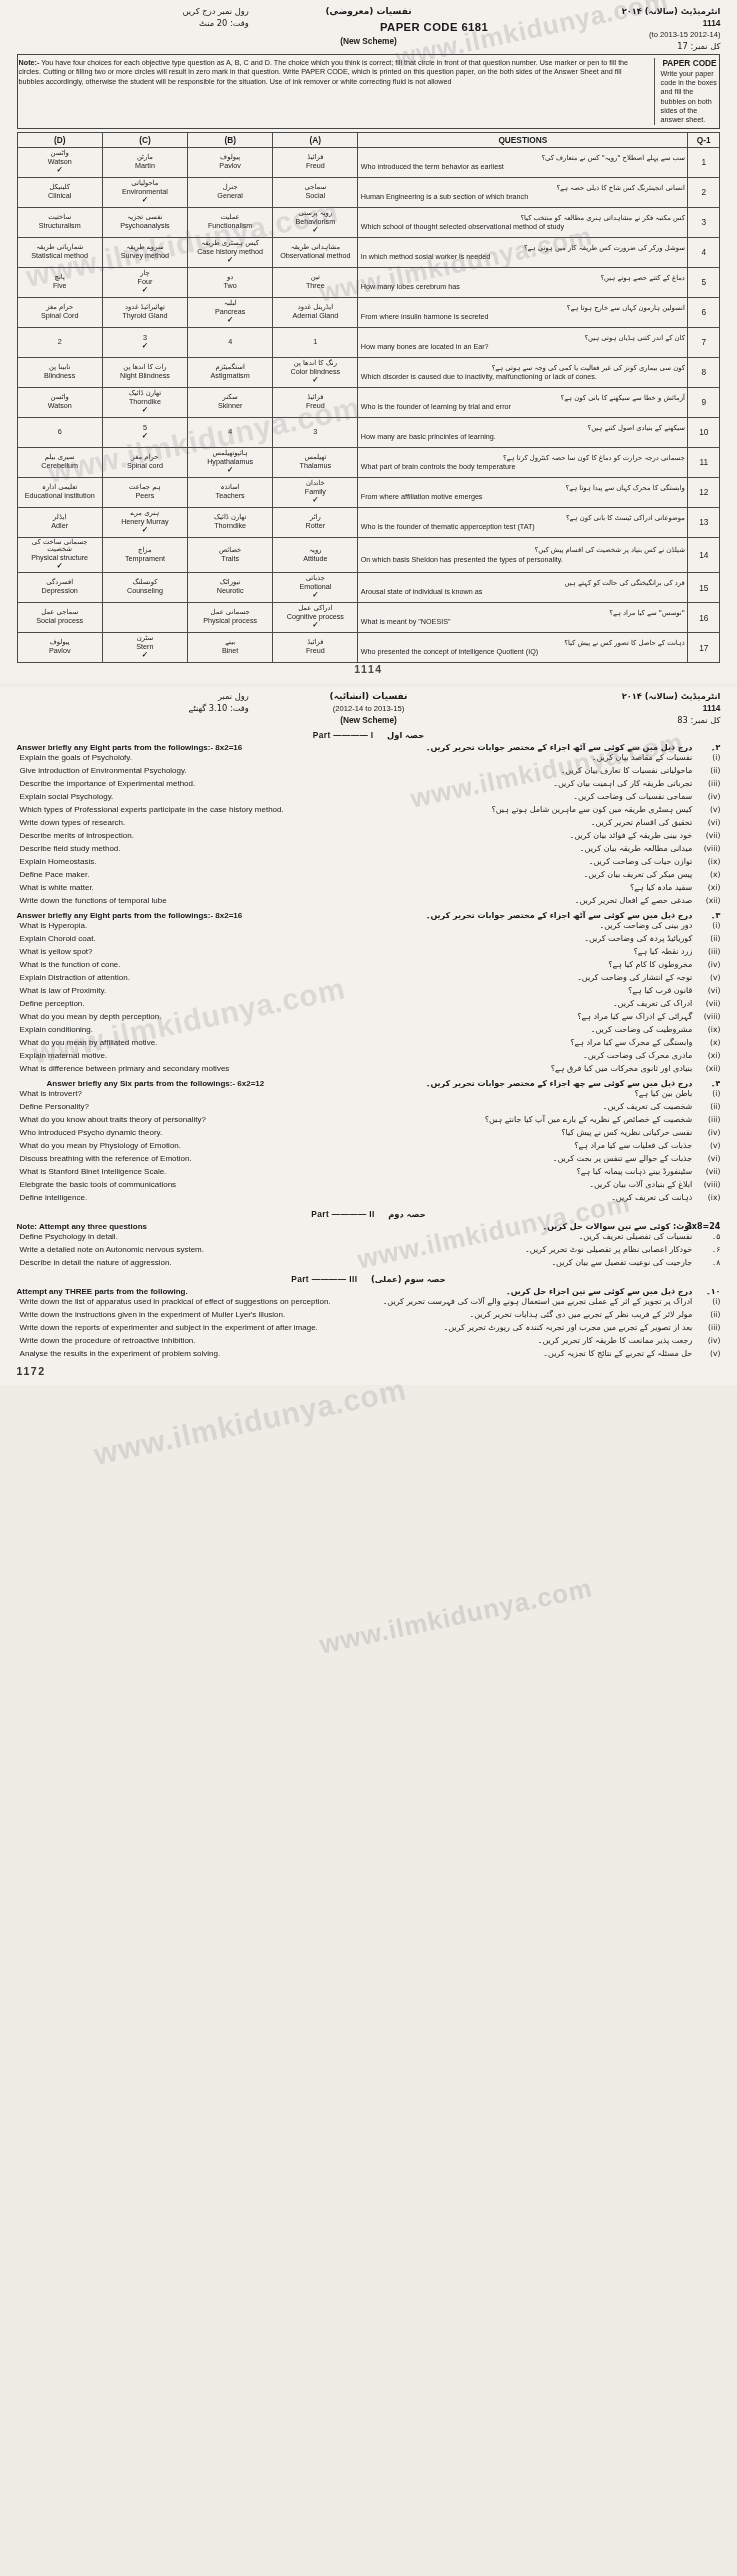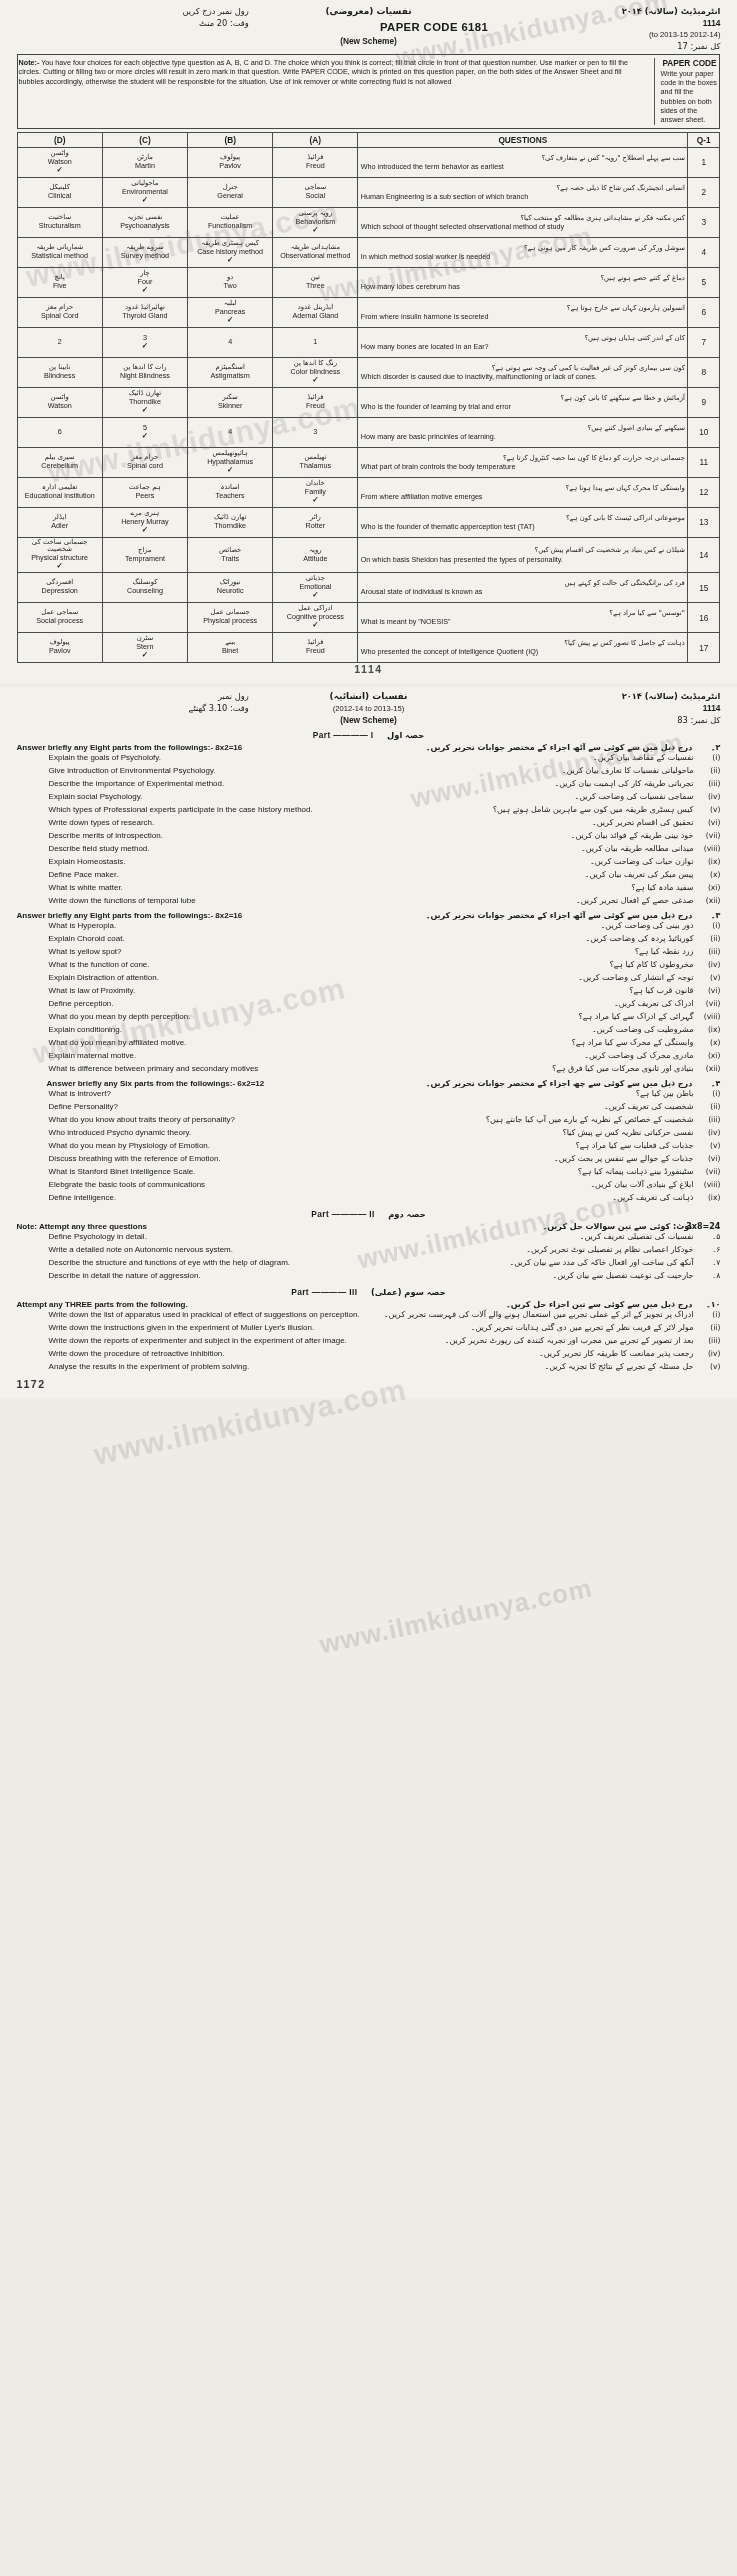--- a/index.html
+++ b/index.html
@@ -149,21 +149,20 @@
     display: flex;
     align-items: flex-start;
     font-size: 8px;
     line-height: 1.5;
     min-height: 13px;
   }
   .qrow .en {
     width: 48%;
     font-family: "Liberation Sans", sans-serif;
     padding-left: 3px;
-    margin-left: 29px;
   }
   .qrow .ur {
     width: 48%;
     font-family: "DejaVu Sans", sans-serif;
     direction: rtl;
     text-align: right;
     font-size: 8px;
   }
   .qrow .qn {
     width: 4%;
@@ -845,25 +844,20 @@
           <div class="en">Define Psychology in detail.</div>
           <div class="ur">نفسیات کی تفصیلی تعریف کریں۔</div>
           <div class="qn">۵۔</div>
         </div>
         <div class="qrow">
           <div class="en">Write a detailed note on Autonomic nervous system.</div>
           <div class="ur">خودکار اعصابی نظام پر تفصیلی نوٹ تحریر کریں۔</div>
           <div class="qn">۶۔</div>
         </div>
         <div class="qrow">
-          <div class="en">Describe the structure and functions of eye with the help of diagram.</div>
-          <div class="ur">آنکھ کی ساخت اور افعال خاکہ کی مدد سے بیان کریں۔</div>
-          <div class="qn">۷۔</div>
-        </div>
-        <div class="qrow">
           <div class="en">Describe in detail the nature of aggression.</div>
           <div class="ur">جارحیت کی نوعیت تفصیل سے بیان کریں۔</div>
           <div class="qn">۸۔</div>
         </div>
       </div>
 
     <div class="partline">
       <span>Part ———— III</span>
       &nbsp;&nbsp;&nbsp;
       <span class="urdu">حصہ سوم (عملی)</span>

